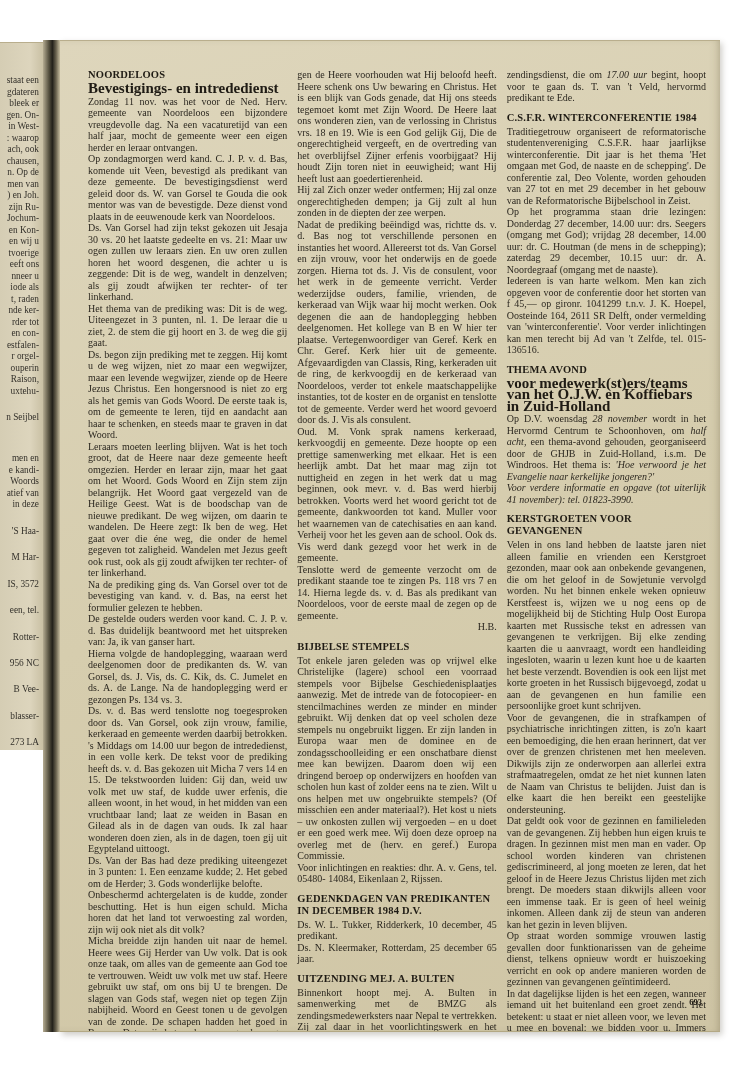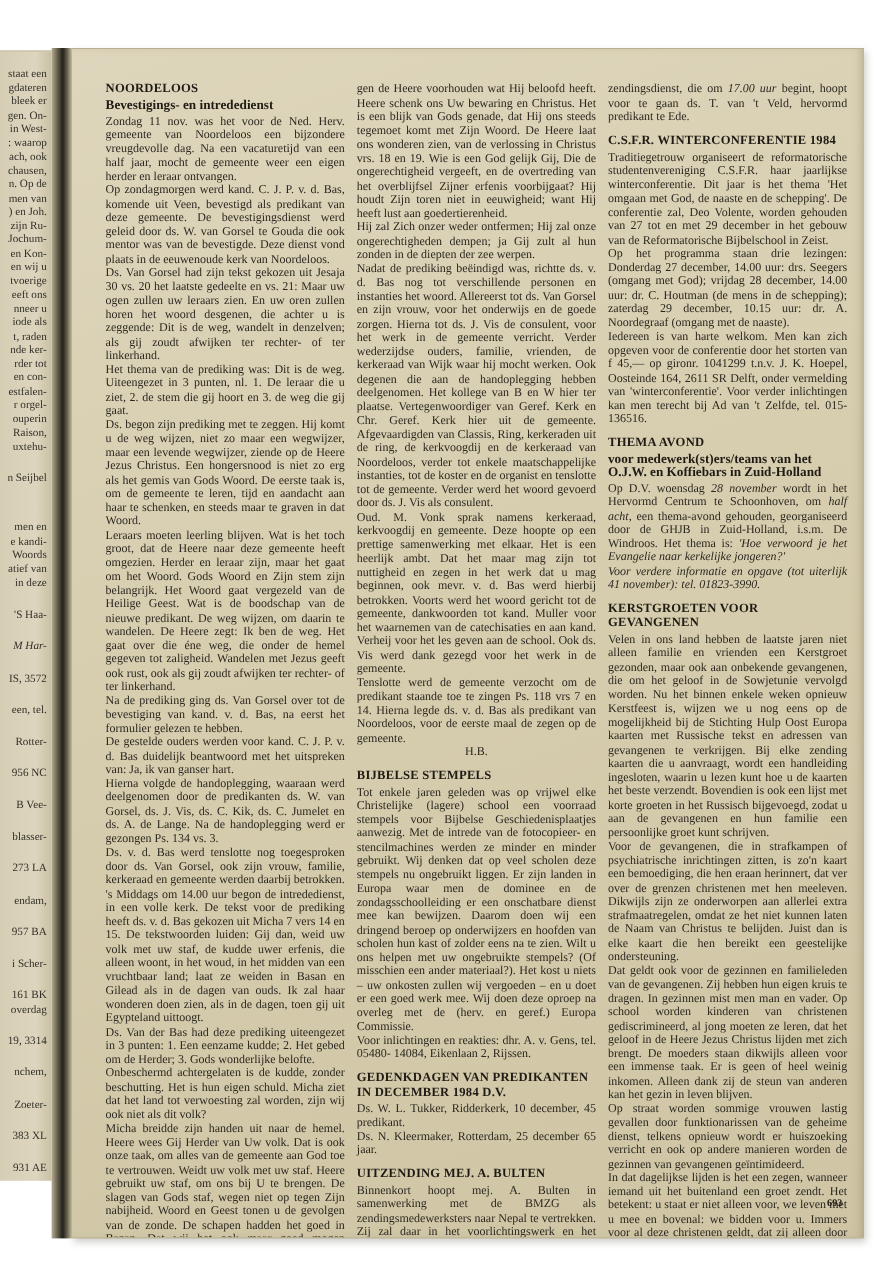--- a/index.html
+++ b/index.html
@@ -3,24 +3,24 @@
 <meta charset="utf-8">
 <style>
   html,body{margin:0;padding:0;}
   body{
     width:738px;height:1068px;position:relative;overflow:hidden;
     background:#ffffff;
     font-family:"Liberation Serif","DejaVu Serif",serif;
   }
   
   .left-strip{
-    position:absolute;left:0;top:42px;width:43px;height:942px;
+    position:absolute;left:0;top:42px;width:43px;height:708px;
     background:linear-gradient(90deg,#d5cdb4,#ddd5bd 70%,#c9c0a4);
     border-top:1px solid #b9ae8d;
-    padding-top:14px;box-sizing:border-box;
+    padding-top:32px;box-sizing:border-box;
     overflow:hidden;
   }
   .strip-line{
     font-size:9.3px;line-height:11.5px;color:#33302a;
     text-align:right;padding-right:4px;white-space:nowrap;
   }
   
   .fold{
     position:absolute;left:43px;top:40px;width:17px;height:992px;
     background:linear-gradient(90deg,#b5ac92,#55503f 35%,#22201a 55%,#6e6753 78%,#cdc4a6);
@@ -38,21 +38,21 @@
   }
   .cols{display:flex;gap:10px;height:100%;}
   .col{flex:1 1 0;min-width:0;color:#2c2820;}
   .sec{margin:0;}
   .head{
     font-size:10.5px;line-height:12px;font-weight:bold;color:#1f1b14;
     margin:8px 0 2px 0;letter-spacing:.2px;
   }
   .sec:first-child .head{margin-top:0;}
   .subhead{
-    font-size:11px;line-height:11.5px;font-weight:bold;color:#1f1b14;margin:0 0 1px 0;
+    font-size:15px;line-height:11.5px;font-weight:bold;color:#1f1b14;margin:0 0 1px 0;
   }
   .para{
     font-size:10px;line-height:11.5px;margin:0;
     text-align:justify;hyphens:none;color:#2c2820;
   }
   .para i{font-style:italic;}
   .page-number{
     position:absolute;right:18px;bottom:24px;
     font-size:8.5px;font-weight:bold;color:#1f1b14;
   }
@@ -97,21 +97,21 @@
     <div style="margin-top: 29.9px;">
       <div class="strip-line">men en</div>
       <div class="strip-line">e kandi-</div>
       <div class="strip-line">Woords</div>
       <div class="strip-line">atief van</div>
       <div class="strip-line">in deze</div>
     </div>
     <div style="margin-top: 14.95px;">
       <div class="strip-line">'S Haa-</div>
     </div>
-    <div style="margin-top: 14.95px; font-style: italic;">
+    <div style="margin-top: 14.95px;">
       <div class="strip-line">M Har-</div>
     </div>
     <div style="margin-top: 14.95px;">
       <div class="strip-line">IS, 3572</div>
     </div>
     <div style="margin-top: 14.95px;">
       <div class="strip-line">een, tel.</div>
     </div>
     <div style="margin-top: 14.95px;">
       <div class="strip-line">Rotter-</div>
@@ -176,32 +176,32 @@
           <p class="para">Ds. Van Gorsel had zijn tekst gekozen uit Jesaja 30 vs. 20 het laatste gedeelte en vs. 21: Maar uw ogen zullen uw leraars zien. En uw oren zullen horen het woord desgenen, die achter u is zeggende: Dit is de weg, wandelt in denzelven; als gij zoudt afwijken ter rechter- of ter linkerhand.</p>
           <p class="para">Het thema van de prediking was: Dit is de weg. Uiteengezet in 3 punten, nl. 1. De leraar die u ziet, 2. de stem die gij hoort en 3. de weg die gij gaat.</p>
           <p class="para">Ds. begon zijn prediking met te zeggen. Hij komt u de weg wijzen, niet zo maar een wegwijzer, maar een levende wegwijzer, ziende op de Heere Jezus Christus. Een hongersnood is niet zo erg als het gemis van Gods Woord. De eerste taak is, om de gemeente te leren, tijd en aandacht aan haar te schenken, en steeds maar te graven in dat Woord.</p>
           <p class="para">Leraars moeten leerling blijven. Wat is het toch groot, dat de Heere naar deze gemeente heeft omgezien. Herder en leraar zijn, maar het gaat om het Woord. Gods Woord en Zijn stem zijn belangrijk. Het Woord gaat vergezeld van de Heilige Geest. Wat is de boodschap van de nieuwe predikant. De weg wijzen, om daarin te wandelen. De Heere zegt: Ik ben de weg. Het gaat over die éne weg, die onder de hemel gegeven tot zaligheid. Wandelen met Jezus geeft ook rust, ook als gij zoudt afwijken ter rechter- of ter linkerhand.</p>
           <p class="para">Na de prediking ging ds. Van Gorsel over tot de bevestiging van kand. v. d. Bas, na eerst het formulier gelezen te hebben.</p>
           <p class="para">De gestelde ouders werden voor kand. C. J. P. v. d. Bas duidelijk beantwoord met het uitspreken van: Ja, ik van ganser hart.</p>
           <p class="para">Hierna volgde de handoplegging, waaraan werd deelgenomen door de predikanten ds. W. van Gorsel, ds. J. Vis, ds. C. Kik, ds. C. Jumelet en ds. A. de Lange. Na de handoplegging werd er gezongen Ps. 134 vs. 3.</p>
           <p class="para">Ds. v. d. Bas werd tenslotte nog toegesproken door ds. Van Gorsel, ook zijn vrouw, familie, kerkeraad en gemeente werden daarbij betrokken.</p>
           <p class="para">'s Middags om 14.00 uur begon de intrededienst, in een volle kerk. De tekst voor de prediking heeft ds. v. d. Bas gekozen uit Micha 7 vers 14 en 15. De tekstwoorden luiden: Gij dan, weid uw volk met uw staf, de kudde uwer erfenis, die alleen woont, in het woud, in het midden van een vruchtbaar land; laat ze weiden in Basan en Gilead als in de dagen van ouds. Ik zal haar wonderen doen zien, als in de dagen, toen gij uit Egypteland uittoogt.</p>
           <p class="para">Ds. Van der Bas had deze prediking uiteengezet in 3 punten: 1. Een eenzame kudde; 2. Het gebed om de Herder; 3. Gods wonderlijke belofte.</p>
-          <p class="para">Onbeschermd achtergelaten is de kudde, zonder beschutting. Het is hun eigen schuld. Micha ziet dat het land tot verwoesting zal worden, zijn wij ook niet als dit volk?</p>
+          <p class="para">Onbeschermd achtergelaten is de kudde, zonder beschutting. Het is hun eigen schuld. Micha horen dat het land tot verwoesting zal worden, zijn wij ook niet als dit volk?</p>
           <p class="para">Micha breidde zijn handen uit naar de hemel. Heere wees Gij Herder van Uw volk. Dat is ook onze taak, om alles van de gemeente aan God toe te vertrouwen. Weidt uw volk met uw staf. Heere gebruikt uw staf, om ons bij U te brengen. De slagen van Gods staf, wegen niet op tegen Zijn nabijheid. Woord en Geest tonen u de gevolgen van de zonde. De schapen hadden het goed in Bazan. Dat wij het ook maar goed mogen hebben, in biddend opzien tot God. We mo-</p>
         </section>
       </div>
     <div class="col">
         <section class="sec">
           <p class="para">gen de Heere voorhouden wat Hij beloofd heeft. Heere schenk ons Uw bewaring en Christus. Het is een blijk van Gods genade, dat Hij ons steeds tegemoet komt met Zijn Woord. De Heere laat ons wonderen zien, van de verlossing in Christus vrs. 18 en 19. Wie is een God gelijk Gij, Die de ongerechtigheid vergeeft, en de overtreding van het overblijfsel Zijner erfenis voorbijgaat? Hij houdt Zijn toren niet in eeuwigheid; want Hij heeft lust aan goedertierenheid.</p>
           <p class="para">Hij zal Zich onzer weder ontfermen; Hij zal onze ongerechtigheden dempen; ja Gij zult al hun zonden in de diepten der zee werpen.</p>
           <p class="para">Nadat de prediking beëindigd was, richtte ds. v. d. Bas nog tot verschillende personen en instanties het woord. Allereerst tot ds. Van Gorsel en zijn vrouw, voor het onderwijs en de goede zorgen. Hierna tot ds. J. Vis de consulent, voor het werk in de gemeente verricht. Verder wederzijdse ouders, familie, vrienden, de kerkeraad van Wijk waar hij mocht werken. Ook degenen die aan de handoplegging hebben deelgenomen. Het kollege van B en W hier ter plaatse. Vertegenwoordiger van Geref. Kerk en Chr. Geref. Kerk hier uit de gemeente. Afgevaardigden van Classis, Ring, kerkeraden uit de ring, de kerkvoogdij en de kerkeraad van Noordeloos, verder tot enkele maatschappelijke instanties, tot de koster en de organist en tenslotte tot de gemeente. Verder werd het woord gevoerd door ds. J. Vis als consulent.</p>
           <p class="para">Oud. M. Vonk sprak namens kerkeraad, kerkvoogdij en gemeente. Deze hoopte op een prettige samenwerking met elkaar. Het is een heerlijk ambt. Dat het maar mag zijn tot nuttigheid en zegen in het werk dat u mag beginnen, ook mevr. v. d. Bas werd hierbij betrokken. Voorts werd het woord gericht tot de gemeente, dankwoorden tot kand. Muller voor het waarnemen van de catechisaties en aan kand. Verheij voor het les geven aan de school. Ook ds. Vis werd dank gezegd voor het werk in de gemeente.</p>
           <p class="para">Tenslotte werd de gemeente verzocht om de predikant staande toe te zingen Ps. 118 vrs 7 en 14. Hierna legde ds. v. d. Bas als predikant van Noordeloos, voor de eerste maal de zegen op de gemeente.</p>
-          <p class="para" style="text-align: center;">H.B.</p>
+          <p class="para" style="text-align: right;">H.B.</p>
         </section>
         <section class="sec">
           <h3 class="head">BIJBELSE STEMPELS</h3>
           <p class="para">Tot enkele jaren geleden was op vrijwel elke Christelijke (lagere) school een voorraad stempels voor Bijbelse Geschiedenisplaatjes aanwezig. Met de intrede van de fotocopieer- en stencilmachines werden ze minder en minder gebruikt. Wij denken dat op veel scholen deze stempels nu ongebruikt liggen. Er zijn landen in Europa waar men de dominee en de zondagsschoolleiding er een onschatbare dienst mee kan bewijzen. Daarom doen wij een dringend beroep op onderwijzers en hoofden van scholen hun kast of zolder eens na te zien. Wilt u ons helpen met uw ongebruikte stempels? (Of misschien een ander materiaal?). Het kost u niets – uw onkosten zullen wij vergoeden – en u doet er een goed werk mee. Wij doen deze oproep na overleg met de (herv. en geref.) Europa Commissie.</p>
           <p class="para">Voor inlichtingen en reakties: dhr. A. v. Gens, tel. 05480- 14084, Eikenlaan 2, Rijssen.</p>
         </section>
         <section class="sec">
           <h3 class="head">GEDENKDAGEN VAN PREDIKANTEN IN DECEMBER 1984 D.V.</h3>
           <p class="para">Ds. W. L. Tukker, Ridderkerk, 10 december, 45 predikant.</p>
           <p class="para">Ds. N. Kleermaker, Rotterdam, 25 december 65 jaar.</p>

